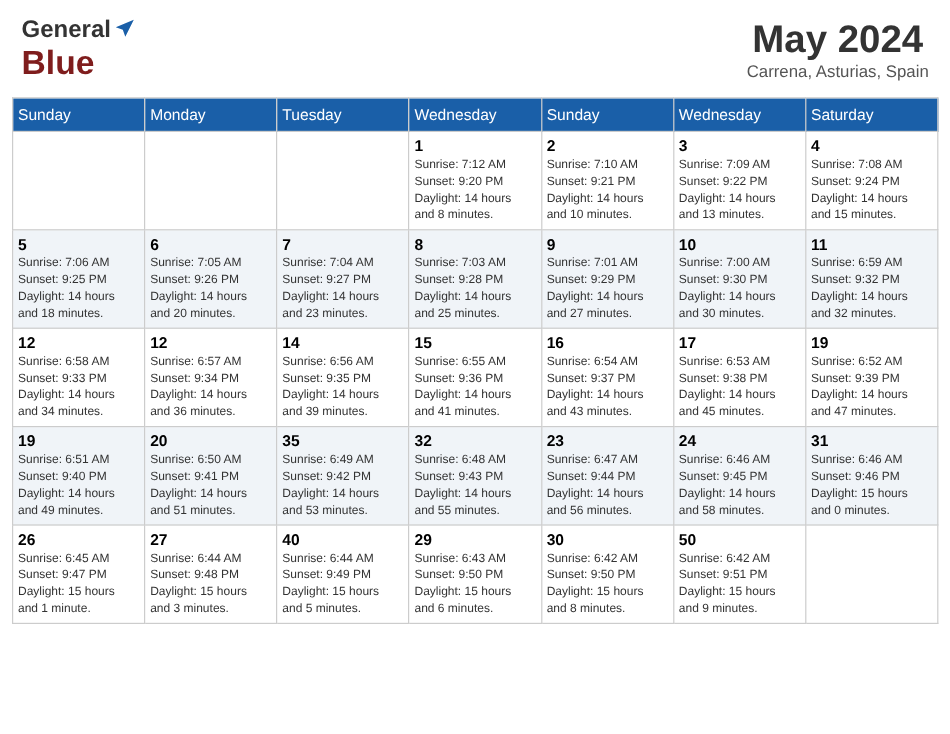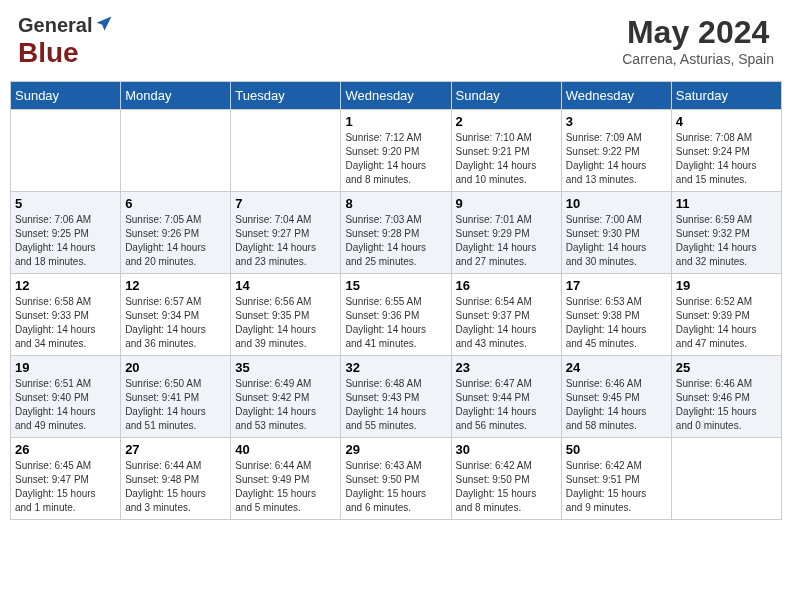--- a/index.html
+++ b/index.html
@@ -230,21 +230,21 @@
         </td>
         <td>
           <div class="day-number">23</div>
           <div class="day-info">Sunrise: 6:47 AM<br>Sunset: 9:44 PM<br>Daylight: 14 hours<br>and 56 minutes.</div>
         </td>
         <td>
           <div class="day-number">24</div>
           <div class="day-info">Sunrise: 6:46 AM<br>Sunset: 9:45 PM<br>Daylight: 14 hours<br>and 58 minutes.</div>
         </td>
         <td>
-          <div class="day-number">25</div>
+          <div class="day-number">31</div>
           <div class="day-info">Sunrise: 6:46 AM<br>Sunset: 9:46 PM<br>Daylight: 15 hours<br>and 0 minutes.</div>
         </td>
       </tr>
       <tr>
         <td>
           <div class="day-number">26</div>
           <div class="day-info">Sunrise: 6:45 AM<br>Sunset: 9:47 PM<br>Daylight: 15 hours<br>and 1 minute.</div>
         </td>
         <td>
           <div class="day-number">27</div>

